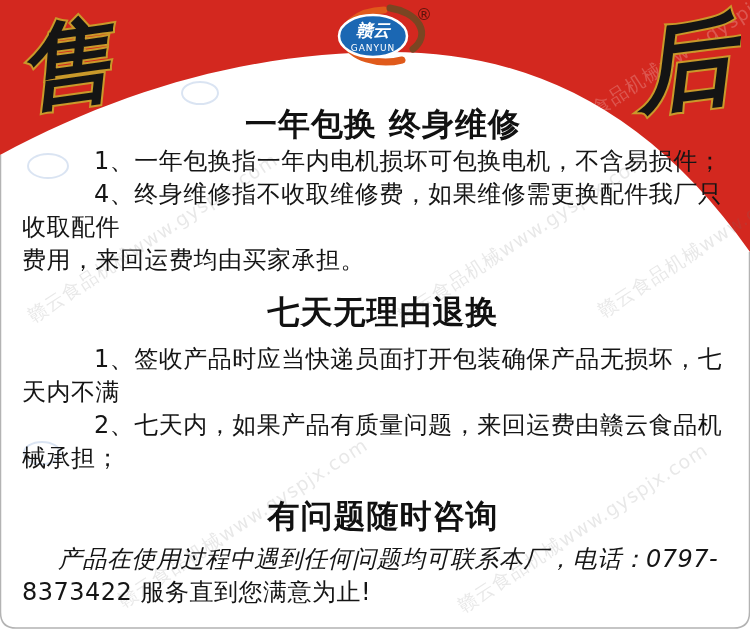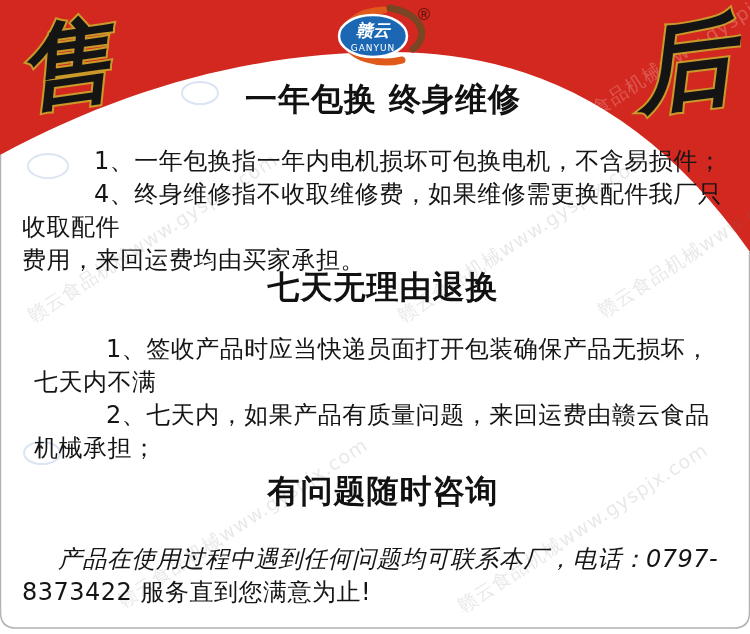--- a/index.html
+++ b/index.html
@@ -17,27 +17,27 @@
   .wm.on-red{color:rgba(255,255,255,0.22);}
   .wm-logo{position:absolute;z-index:1;opacity:0.22;}
   
   .corner{position:absolute;z-index:2;}
   
   .logo{position:absolute;left:328px;top:2px;z-index:2;}
   
   .blk{position:absolute;left:0;right:0;padding:0 22px;z-index:3;}
   .hd{
     position:absolute;left:16px;right:0;text-align:center;z-index:3;
-    font-size:32px;font-weight:700;color:#111;line-height:38px;letter-spacing:1px;
+    font-size:32px;font-weight:700;color:#111;line-height:38px;letter-spacing:1px;margin-top:25px;
   }
   .line{font-size:24px;line-height:33px;color:#151515;letter-spacing:0.5px;}
   .indent{text-indent:3em;}
   .indent-sm{text-indent:1.5em;font-style:italic;}
   .hd1{top:80px;} .p1{top:145px;}
-  .hd2{top:268px;} .p2{top:333px;margin-left:12px;}
+  .hd2{top:268px;} .p2{top:343px;}
   .hd3{top:472px;} .p3{top:543px;}
 </style>
 </head>
 <body>
 
 <div class="stage">
 
   <svg class="bg" width="750" height="634" viewBox="0 0 750 634" aria-hidden="true">
     <rect x="0" y="0" width="750" height="634" fill="#ffffff"></rect>
     <path d="M0 0 H750 V252 C650 110 530 52 390 52 C260 52 130 85 0 155 Z" fill="#d3281f"></path>

